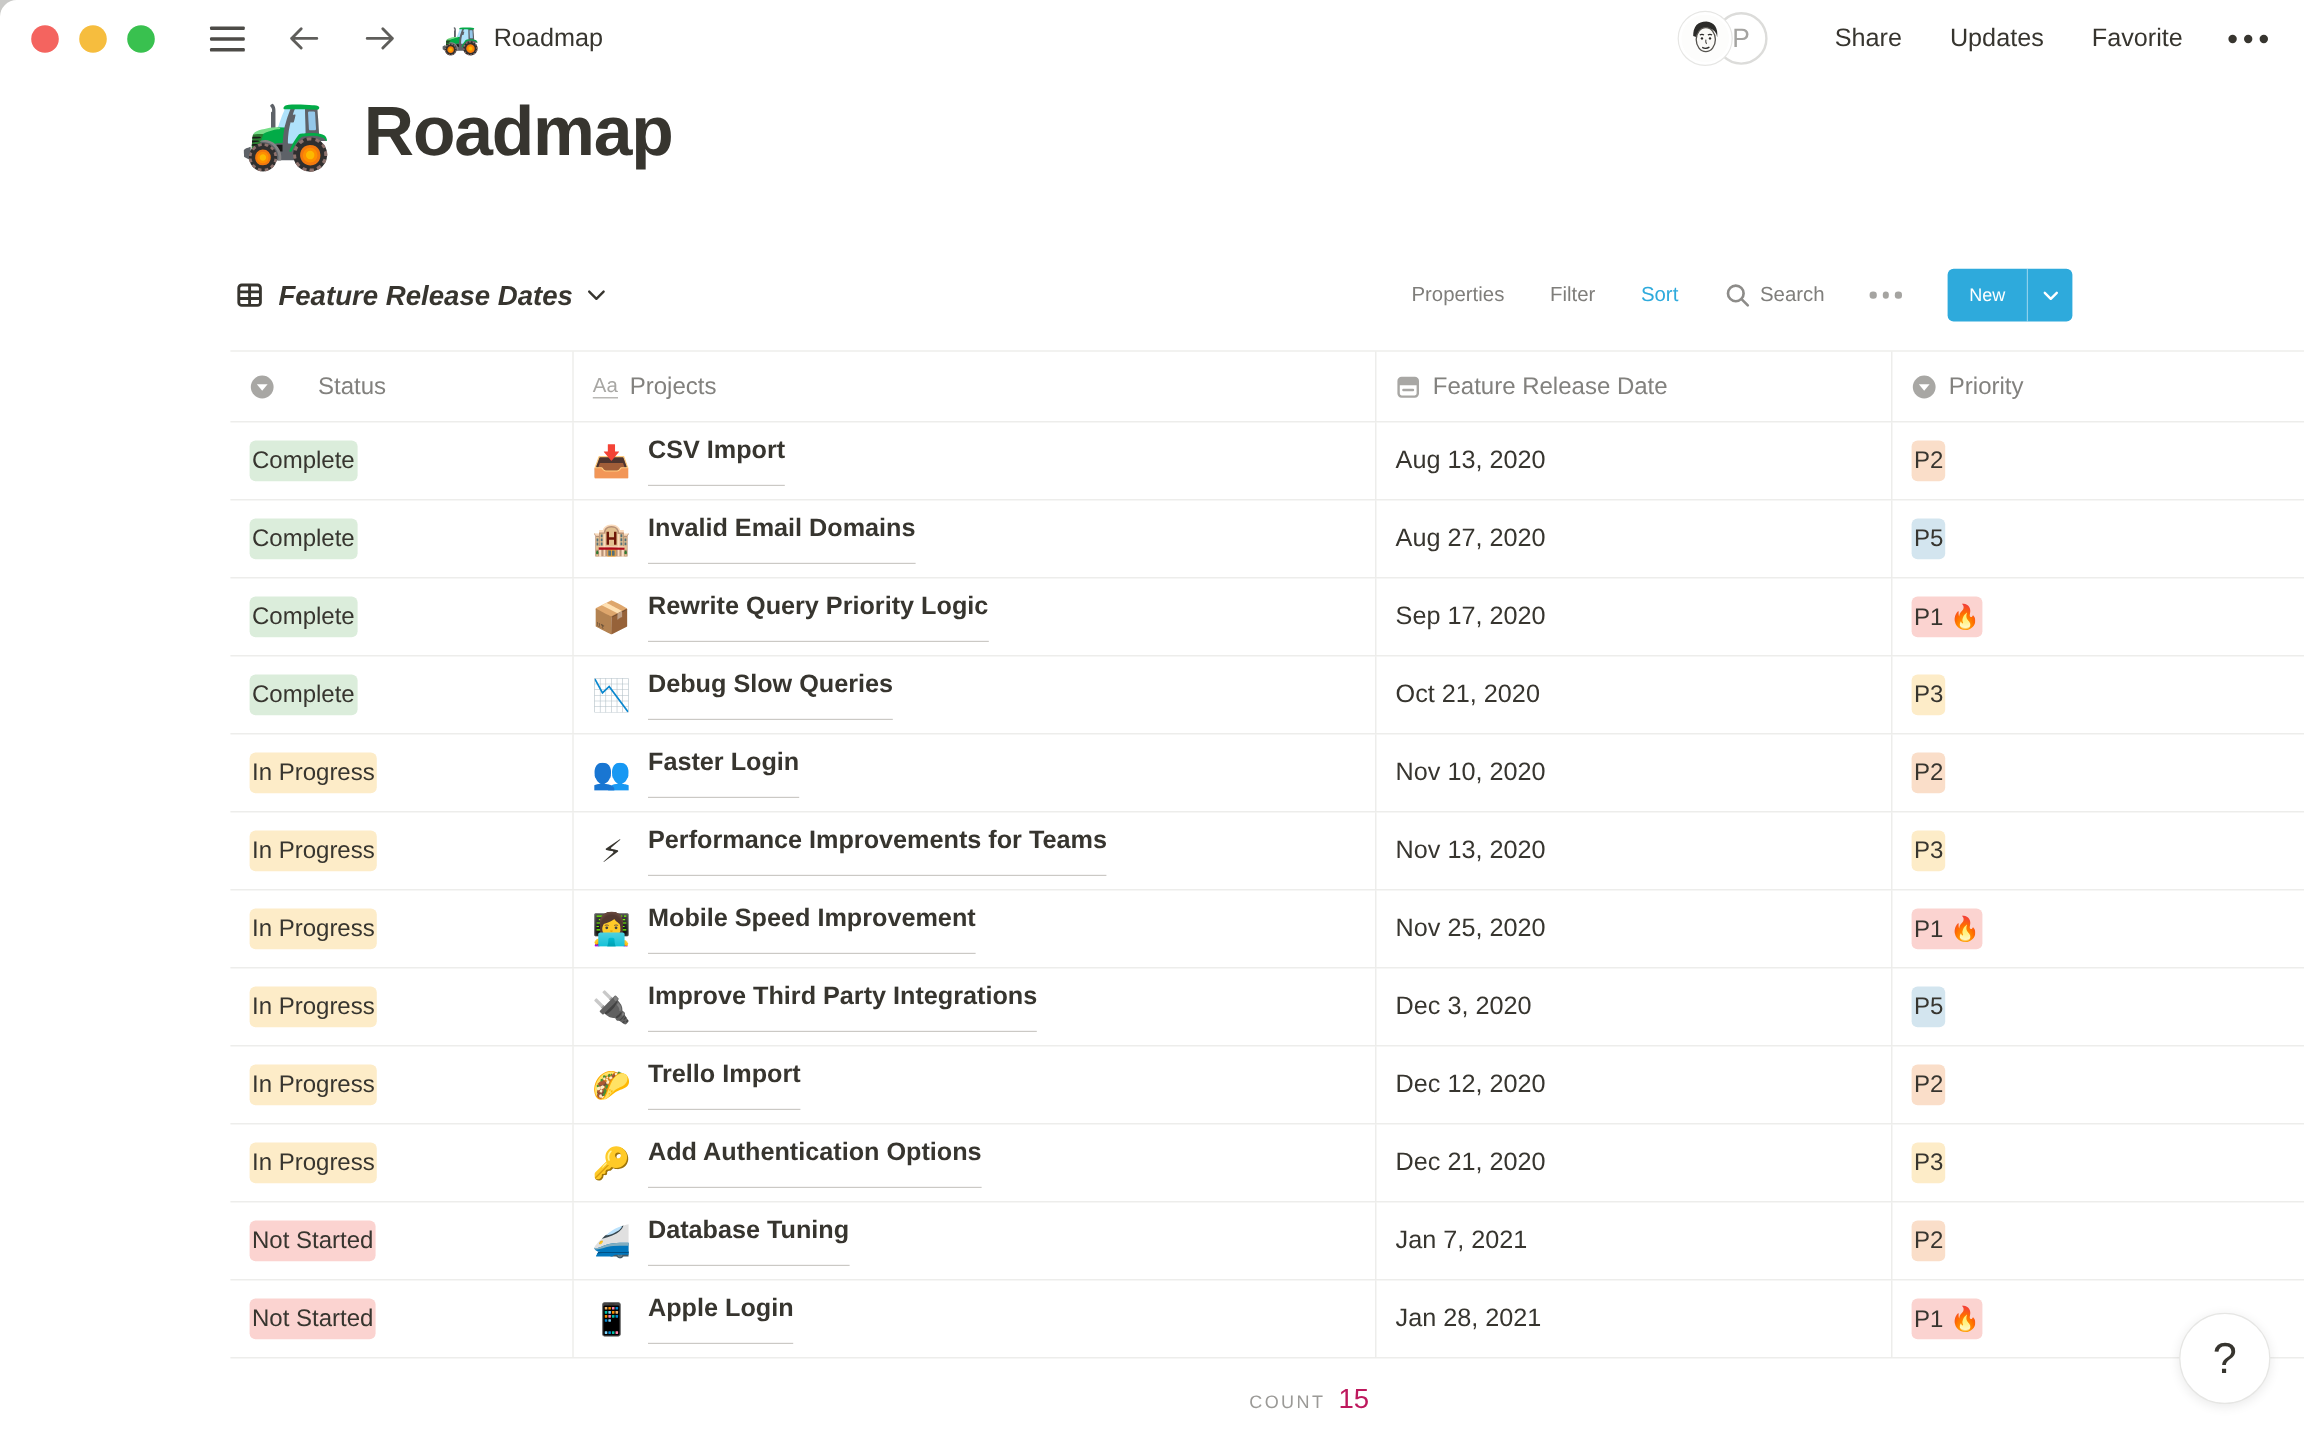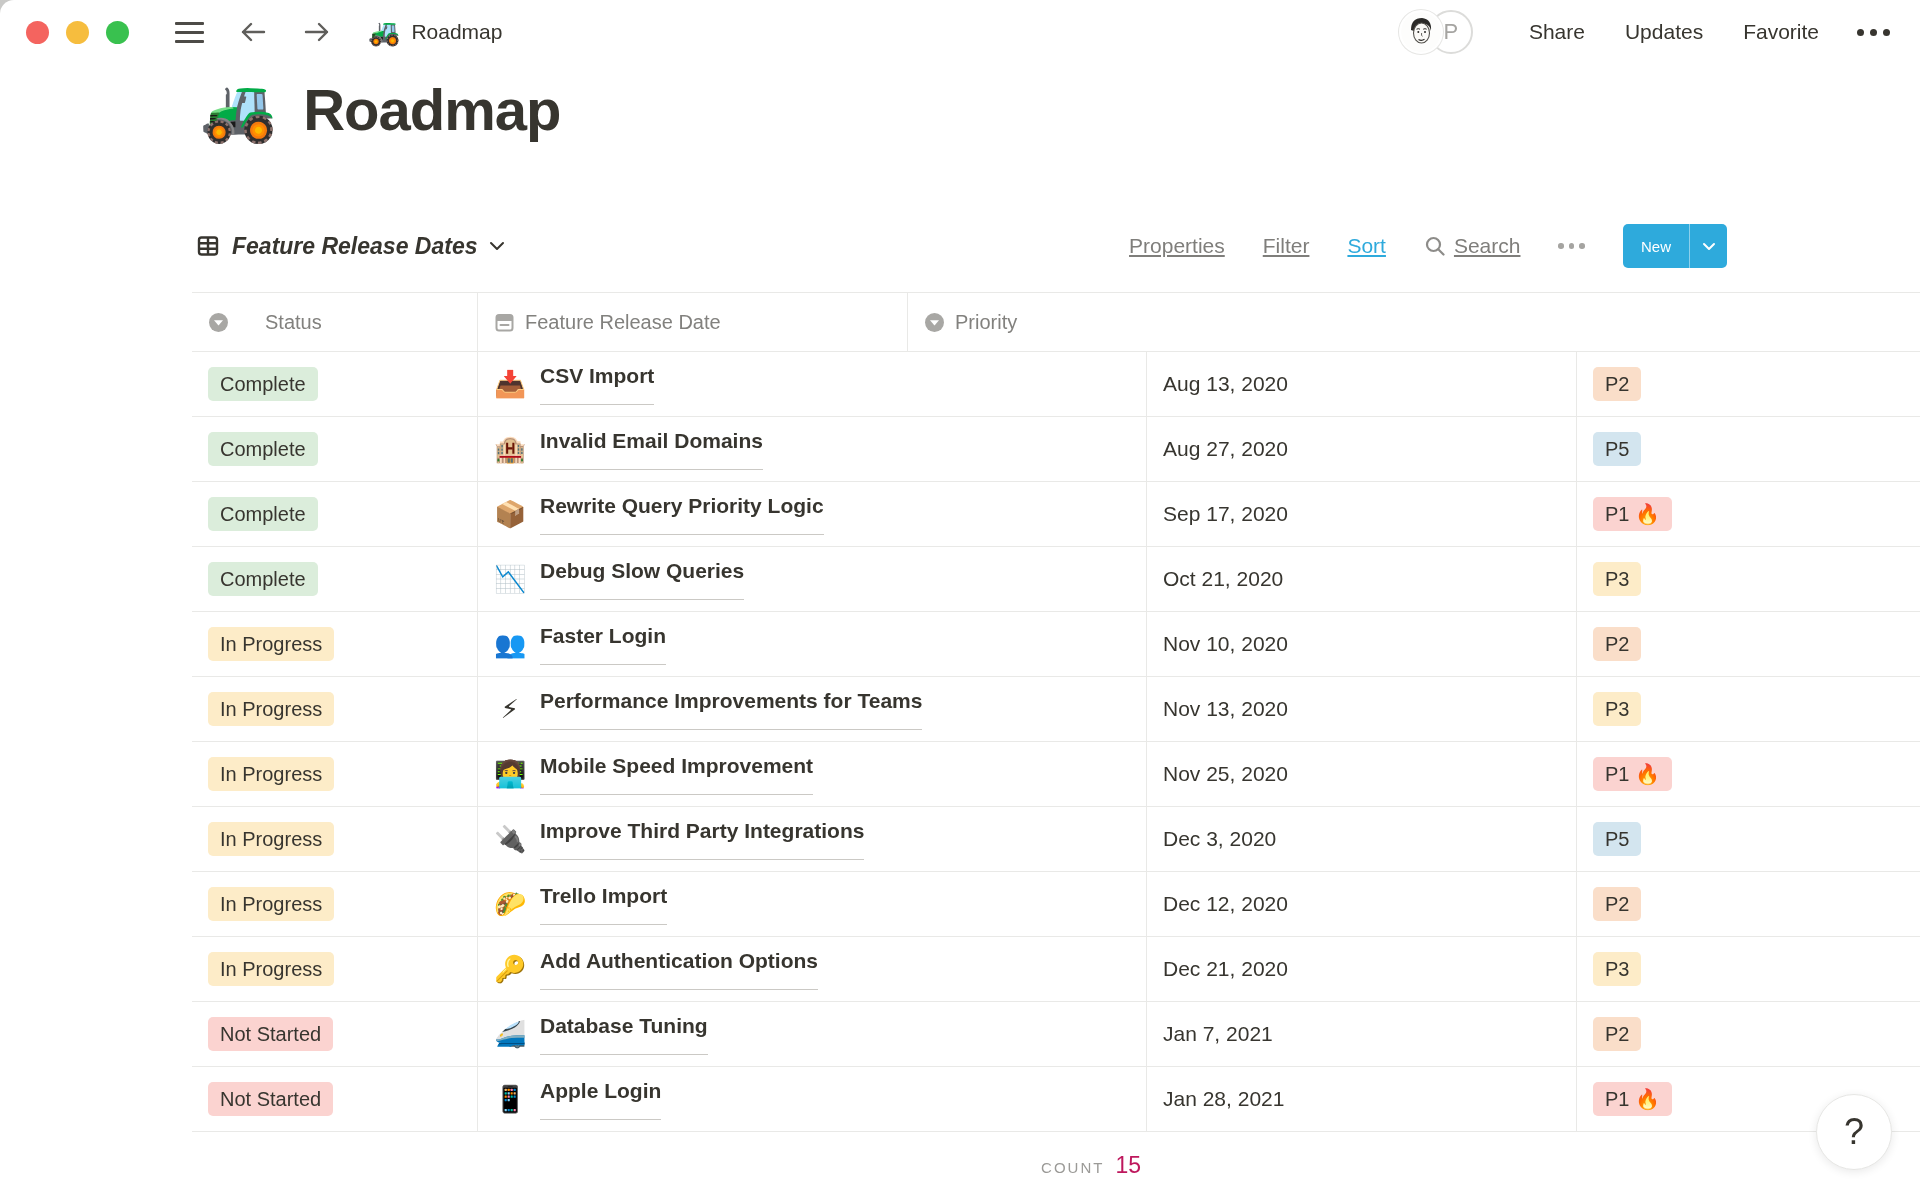--- a/index.html
+++ b/index.html
@@ -33,40 +33,40 @@
   .page-title { position:absolute; top:76px; left:200px; display:flex; align-items:center; gap:26px; }
   .page-title .emoji { font-size:62px; line-height:1; }
   .page-title .txt { font-size:58px; font-weight:700; letter-spacing:-1px; }
 
   
   .viewbar { position:absolute; top:220px; left:196px; right:193px; height:52px;
              display:flex; align-items:center; }
   .view-switcher { display:flex; align-items:center; gap:12px; cursor:pointer; }
   .view-switcher .name { font-size:23px; font-weight:700;font-style:italic; }
   .vb-right { margin-left:auto; display:flex; align-items:center; gap:38px; }
-  .vb-item { font-size:21px; color:#7f7e7b; cursor:pointer; display:flex; align-items:center; gap:8px;text-decoration:underline; }
+  .vb-item { font-size:17px; color:#7f7e7b; cursor:pointer; display:flex; align-items:center; gap:8px; }
   .vb-item.sort { color:#2EAADC; }
   .vb-dots { display:flex; gap:5px; cursor:pointer; }
   .vb-dots i { width:5.5px; height:5.5px; border-radius:50%; background:#a5a4a1; }
   .new-btn { display:flex; align-items:stretch; height:44px; border-radius:5px; overflow:hidden;
              background:#2EAADC; cursor:pointer; }
   .new-btn .label { display:flex; align-items:center; padding:0 18px; color:#fff; font-size:15px; }
   .new-btn .chev { display:flex; align-items:center; justify-content:center; width:38px;
                    border-left:1px solid rgba(255,255,255,.45); }
 
   
   .table { position:absolute; top:292px; left:192px; right:0; }
   .thead { display:flex; height:60px; border-top:1px solid #E9E9E7; border-bottom:1px solid #E9E9E7; }
   .th, .td { display:flex; align-items:center; padding-left:16px; }
   .th { color:#82817E; font-size:20px; gap:10px; cursor:pointer; }
   .c-status{ width:286px;gap:36px; } .c-projects{ width:669px; } .c-date{ width:430px; } .c-priority{ flex:1; }
   .th.c-status, .th.c-projects, .th.c-date,
   .td.c-status, .td.c-projects, .td.c-date { border-right:1px solid #E9E9E7; }
   .trow { display:flex; height:65px; border-bottom:1px solid #E9E9E7; }
-  .badge { display:inline-flex; align-items:center; padding:0 12px; height:34px; border-radius:5px;
+  .badge { display:inline-flex; align-items:center; padding:0 2px; height:34px; border-radius:5px;
            font-size:20px; white-space:nowrap; cursor:pointer; }
   .td.c-projects { gap:14px; cursor:pointer; }
   .proj-emoji { font-size:26px; width:32px; text-align:center; line-height:1; }
   .proj-link { font-size:21px; font-weight:600; border-bottom:1.5px solid #CBC9C5; padding-bottom:16px;
                cursor:pointer; }
   .td.c-date { font-size:21px; cursor:pointer; }
   .aa-icon { font-size:17px; color:#A8A7A4; border-bottom:1.6px solid #A8A7A4; line-height:1.15; }
 
   .count-row { display:flex; margin-top:20px; align-items:center; }
   .count-inner { width:955px; display:flex; justify-content:flex-end; align-items:baseline;
@@ -185,20 +185,24 @@
 
   <div class="table">
     <div class="thead">
       <div class="th c-status">
         <svg width="21" height="21" viewBox="0 0 21 21">
           <circle cx="10.5" cy="10.5" r="9.5" fill="#A8A7A4"></circle>
           <path d="M6 8.3 L15 8.3 L10.5 13.6 Z" fill="#fff"></path>
         </svg>
         <span>Status</span>
       </div>
+      <div class="th c-projects">
+        <span class="aa-icon">Aa</span>
+        <span>Projects</span>
+      </div>
       <div class="th c-date">
         <svg width="21" height="21" viewBox="0 0 21 21">
           <rect x="2.5" y="3" width="16" height="15.5" rx="2.5" fill="none" stroke="#A8A7A4" stroke-width="2"></rect>
           <path d="M2.5 8 H18.5" stroke="#A8A7A4" stroke-width="2"></path>
           <rect x="2.5" y="3" width="16" height="5" rx="2" fill="#A8A7A4"></rect>
           <path d="M6.5 13 H14.5" stroke="#A8A7A4" stroke-width="2" stroke-linecap="round"></path>
         </svg>
         <span>Feature Release Date</span>
       </div>
       <div class="th c-priority">

